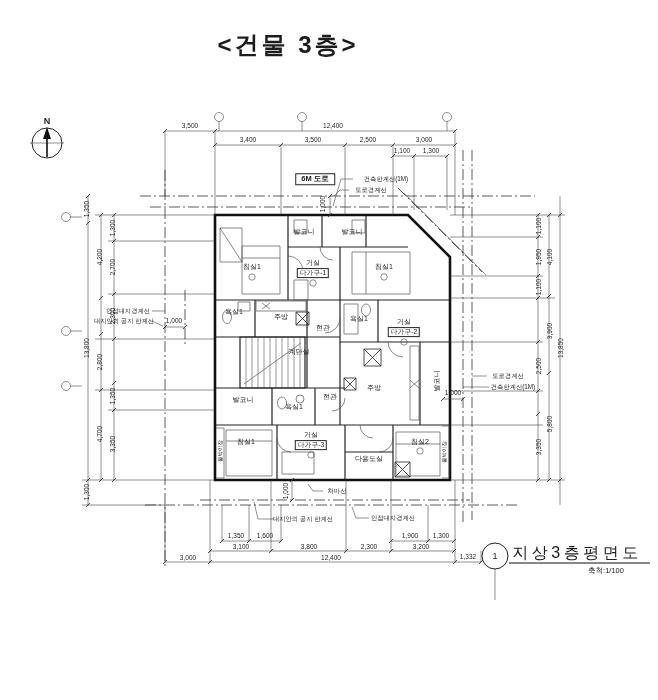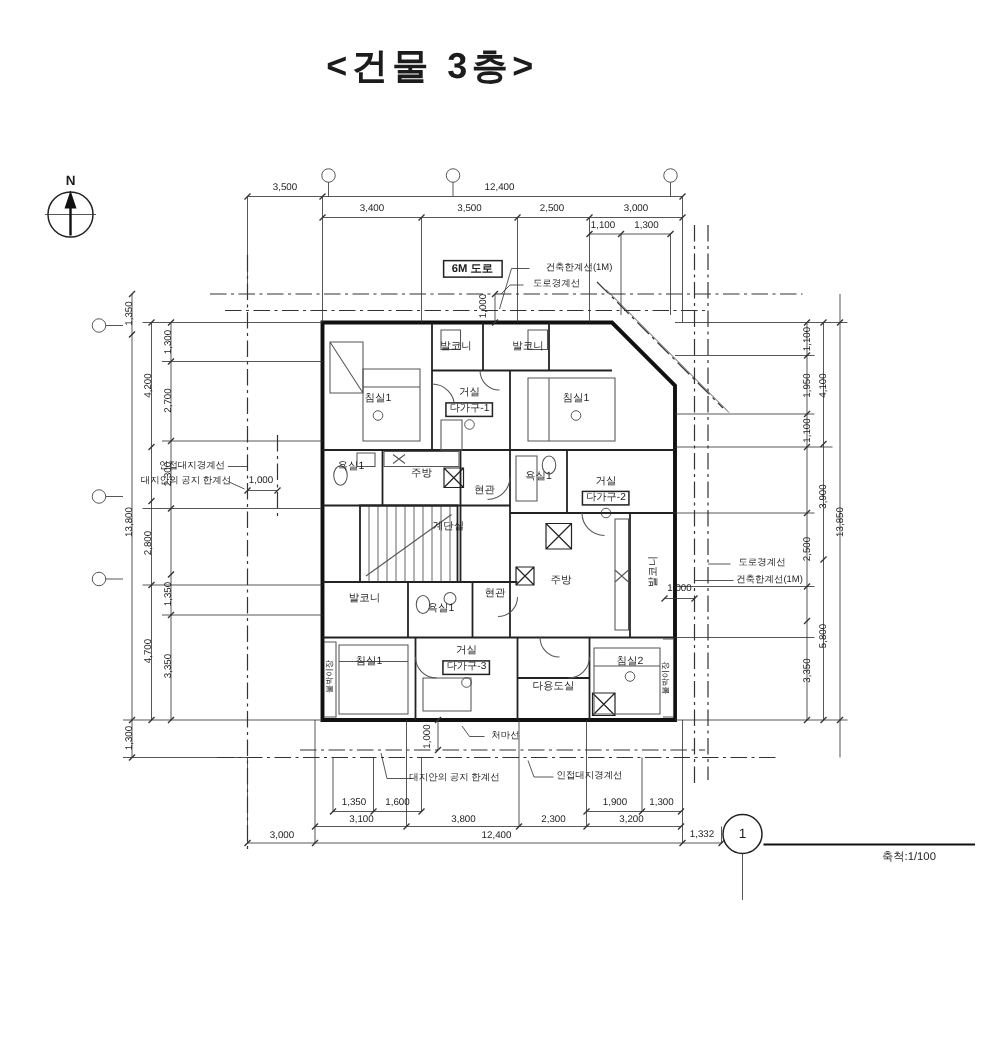--- a/index.html
+++ b/index.html
@@ -292,15 +292,16 @@
   <span class="t room rot" style="left:436px;top:381px">발코니</span>
   <span class="t room" style="left:246px;top:441px">침실1</span>
   <span class="t room" style="left:311px;top:434px">거실</span>
   <span class="t roombox" style="left:311px;top:445px">다가구-3</span>
   <span class="t room" style="left:369px;top:458px">다용도실</span>
   <span class="t room" style="left:420px;top:441px">침실2</span>
   <span class="t room rot" style="left:221px;top:451px;font-size:5.5px">붙박이장</span>
   <span class="t room rot" style="left:445px;top:452px;font-size:5.5px">붙박이장</span>
 
   <span class="t tb-num" style="left:495px;top:556px">1</span>
+  <span class="t tb-name" style="left:577px;top:553px">지상3층평면도</span>
   <span class="t tb-scale" style="left:606px;top:571px">축척:1/100</span>
 
 </div>
 
 </body></html>

